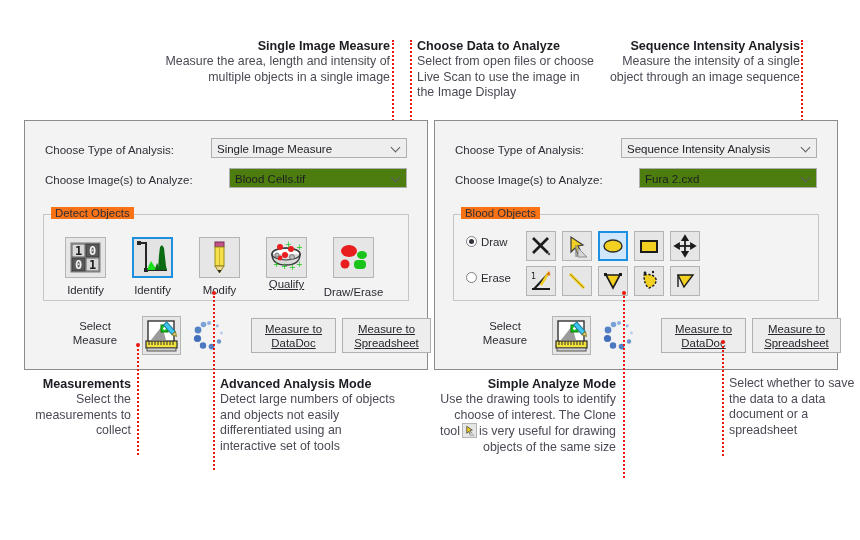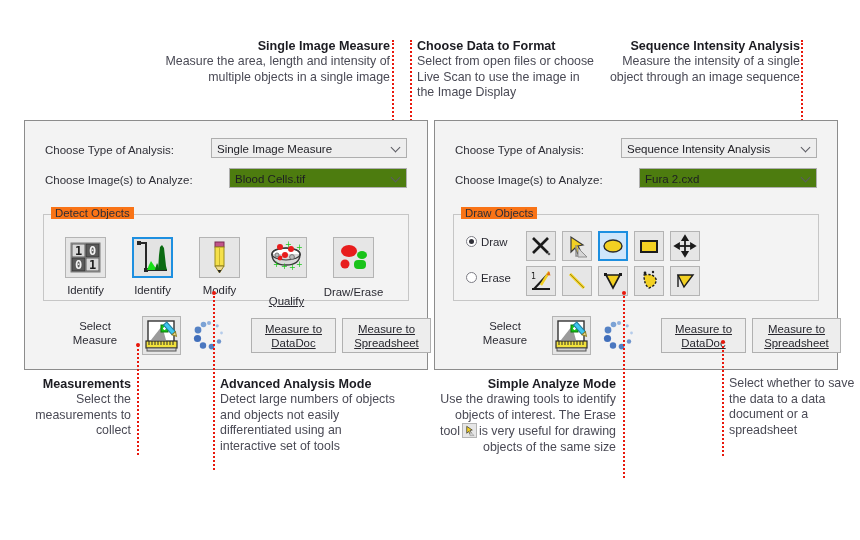--- a/index.html
+++ b/index.html
@@ -117,21 +117,21 @@
 <body>
 
 <div class="root">
 
   <div class="callout ta-r" style="left:150px;top:38px;width:240px;">
     <span class="chead">Single Image Measure</span>
     <span>Measure the area, length and intensity of multiple objects in a single image</span>
   </div>
 
   <div class="callout ta-l" style="left:417px;top:38px;width:182px;">
-    <span class="chead">Choose Data to Format</span>
+    <span class="chead">Choose Data to Analyze</span>
     <span>Select from open files or choose Live Scan to use the image in the Image Display</span>
   </div>
 
   <div class="callout ta-r" style="left:600px;top:38px;width:200px;">
     <span class="chead">Sequence Intensity Analysis</span>
     <span>Measure the intensity of a single object through an image sequence</span>
   </div>
 
   <div class="leader" style="left:392px;top:40px;height:113px;"></div>
   <div class="leader-dot" style="left:392px;top:150px;"></div>
@@ -215,21 +215,21 @@
         <g fill="#1ac81a" font-size="8" font-family="DejaVu Sans, sans-serif">
           <text x="18" y="9">+</text>
             <text x="29" y="12">+</text>
           <text x="6" y="29">+</text>
             <text x="14" y="31">+</text>
           <text x="22" y="32">+</text>
             <text x="29" y="29">+</text>
         </g>
       </svg>
     </div>
-    <div class="toolcap" style="left:221px;top:174px;width:81px;text-decoration:underline;">Qualify</div>
+    <div class="toolcap" style="left:221px;top:157px;width:81px;text-decoration:underline;">Qualify</div>
 
     <div class="toolbtn" style="left:308px;top:116px;width:41px;height:41px;">
       <svg width="39" height="39" viewBox="0 0 39 39">
         <ellipse cx="15" cy="13" rx="8" ry="6" fill="#e81d1d"></ellipse>
         <ellipse cx="28" cy="17" rx="5" ry="4" fill="#19c319"></ellipse>
         <circle cx="11" cy="26" r="4.5" fill="#e81d1d"></circle>
         <rect x="20" y="22" width="12" height="9" rx="4" fill="#19c319"></rect>
       </svg>
     </div>
     <div class="toolcap" style="left:288px;top:165px;width:81px;">Draw/Erase</div>
@@ -303,21 +303,21 @@
       <span class="chev"></span>
     </div>
 
     <div class="row-label" style="left:20px;top:53px;">Choose Image(s) to Analyze:</div>
     <div class="combo light" style="left:204px;top:47px;width:178px;">
       <span>Fura 2.cxd</span>
       <span class="chev"></span>
     </div>
 
     <div class="groupbox" style="left:18px;top:93px;width:366px;height:87px;">
-      <div class="grouptitle">Draw Objects</div>
+      <div class="grouptitle">Blood Objects</div>
     </div>
 
     <div class="radio on" style="left:31px;top:115px;">
       <span class="rc"></span><span>Draw</span>
     </div>
     <div class="radio" style="left:31px;top:151px;">
       <span class="rc"></span><span>Erase</span>
     </div>
 
     <div class="toolbtn" style="left:91px;top:110px;width:30px;height:30px;">
@@ -471,21 +471,21 @@
     <span>Select the measurements to collect</span>
   </div>
 
   <div class="callout ta-l" style="left:220px;top:376px;width:180px;">
     <span class="chead">Advanced Analysis Mode</span>
     <span>Detect large numbers of objects and objects not easily differentiated using an interactive set of tools</span>
   </div>
 
   <div class="callout ta-r" style="left:432px;top:376px;width:184px;">
     <span class="chead">Simple Analyze Mode</span>
-    <span>Use the drawing tools to identify objects of interest. The Erase tool</span><span class="inline-icon"><svg width="13" height="13" viewBox="0 0 28 28">
+    <span>Use the drawing tools to identify choose of interest. The Clone tool</span><span class="inline-icon"><svg width="13" height="13" viewBox="0 0 28 28">
           <path d="M8 5 L8 20 L12 16 L15 22 L18 20 L15 14 L20 13 Z" fill="#f2d022" stroke="#3a3a3a" stroke-width="1.6"></path>
           <path d="M15 16 L15 25 L24 25 Z" fill="#d6d6d6" stroke="#8e8e8e" stroke-width="1.2"></path>
         </svg></span><span>is very useful for drawing objects of the same size</span>
   </div>
 
   <div class="callout ta-l" style="left:729px;top:376px;width:130px;">
     <span>Select whether to save the data to a data document or a spreadsheet</span>
   </div>
 
 </div>

